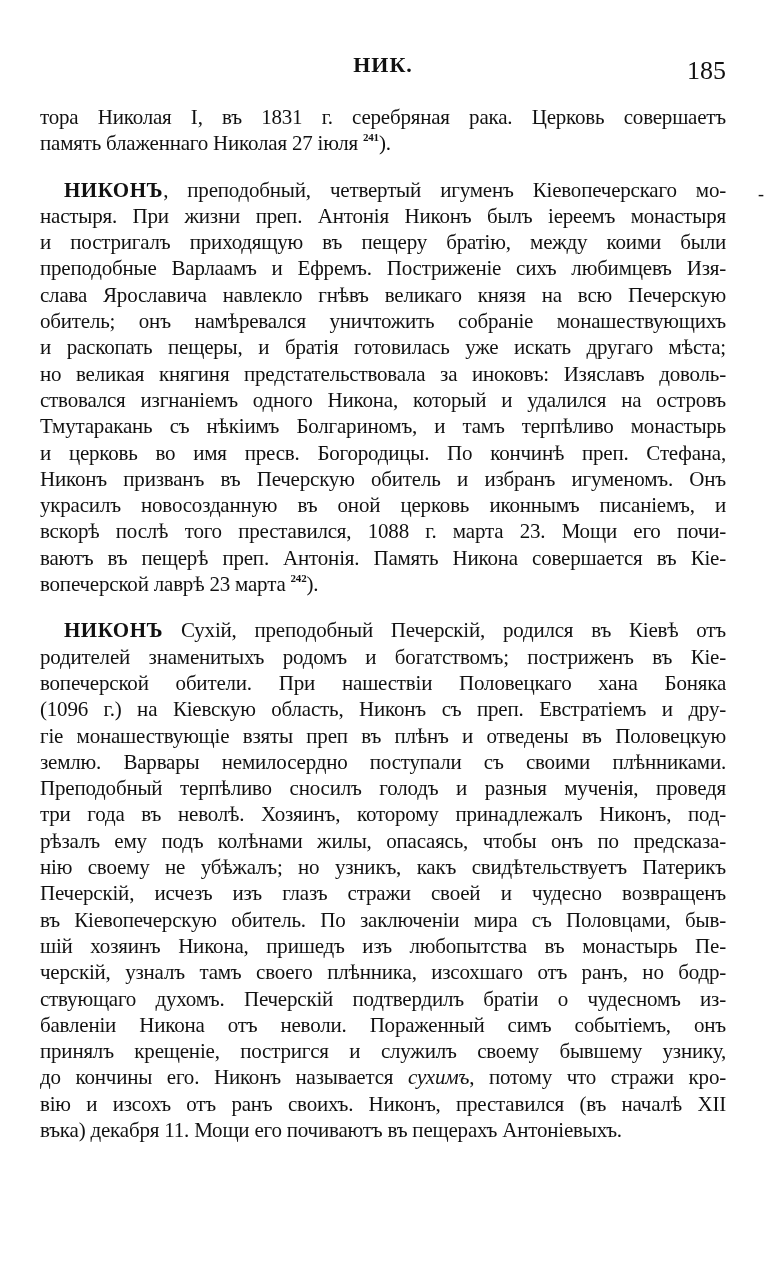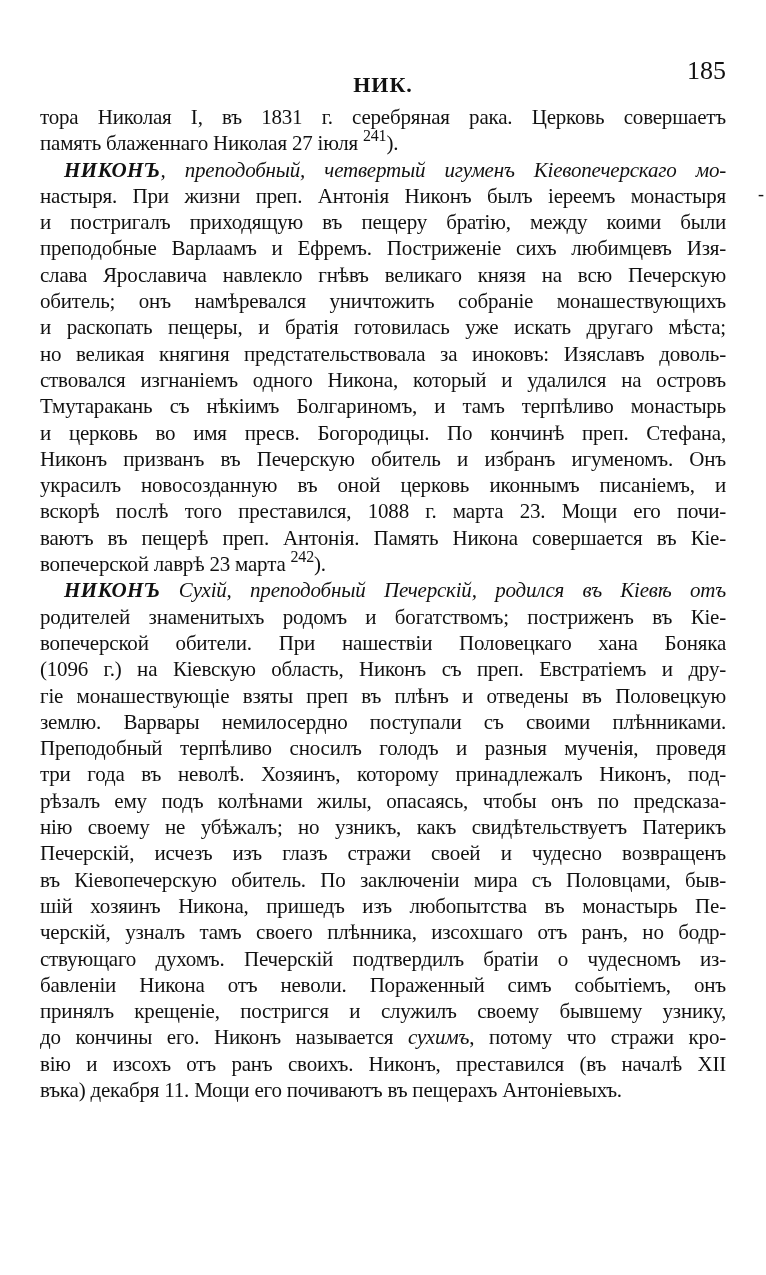--- a/index.html
+++ b/index.html
@@ -28,21 +28,21 @@
     width: 686px;
     height: 30px;
   }
   .head-title {
     position: absolute;
     left: 0; right: 0;
     text-align: center;
     font-size: 22px;
     font-weight: bold;
     letter-spacing: 1px;
-    top: 20px;
+    top: 0;
   }
   .page-number {
     position: absolute;
     right: 0;
     top: 4px;
     font-size: 26px;
     font-weight: normal;
   }
   .text-block {
     position: absolute;
@@ -61,32 +61,31 @@
     transform-origin: left center;
     letter-spacing: -0.2px;
   }
   .line.last {
     text-align-last: left;
   }
   .line.indent {
     padding-left: 24px;
   }
   .line.para-start {
-    margin-top: 0;
-    font-style: italic;
+    margin-top: 20px;
   }
   .heading-word {
     font-weight: bold;
     letter-spacing: 0.5px;
   }
   sup {
-    font-size: 16px;
+    font-size: 11px;
     line-height: 0;
     vertical-align: 9px;
-    font-weight: normal;
+    font-weight: bold;
   }
   .italic { font-style: italic; }
   .stray-dash {
     position: absolute;
     right: 2px;
     top: 184px;
     font-size: 18px;
   }
 </style>
 </head>

